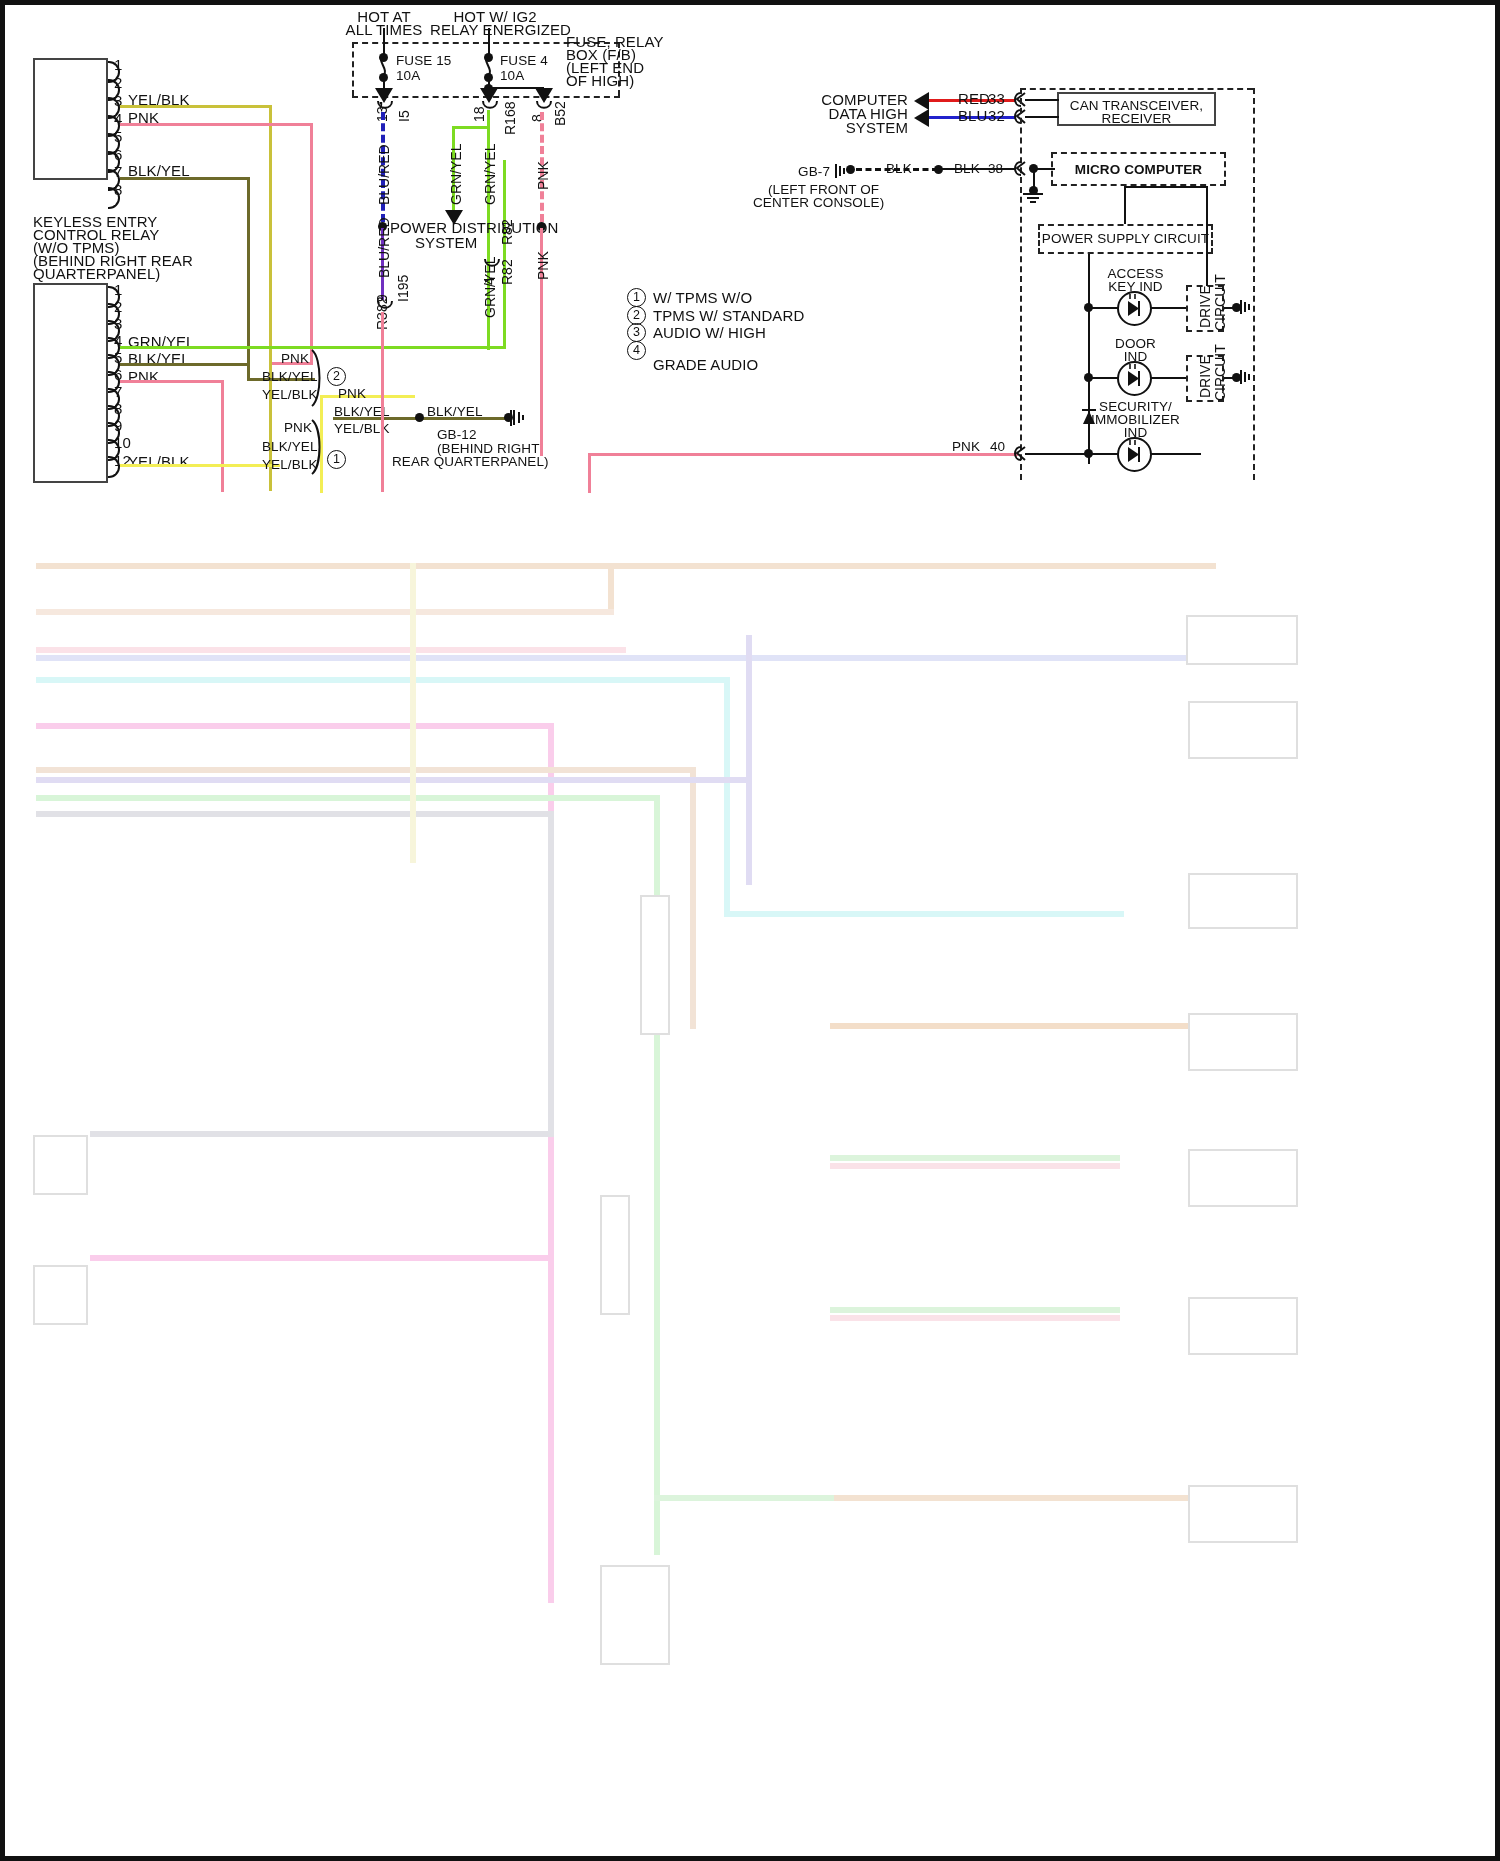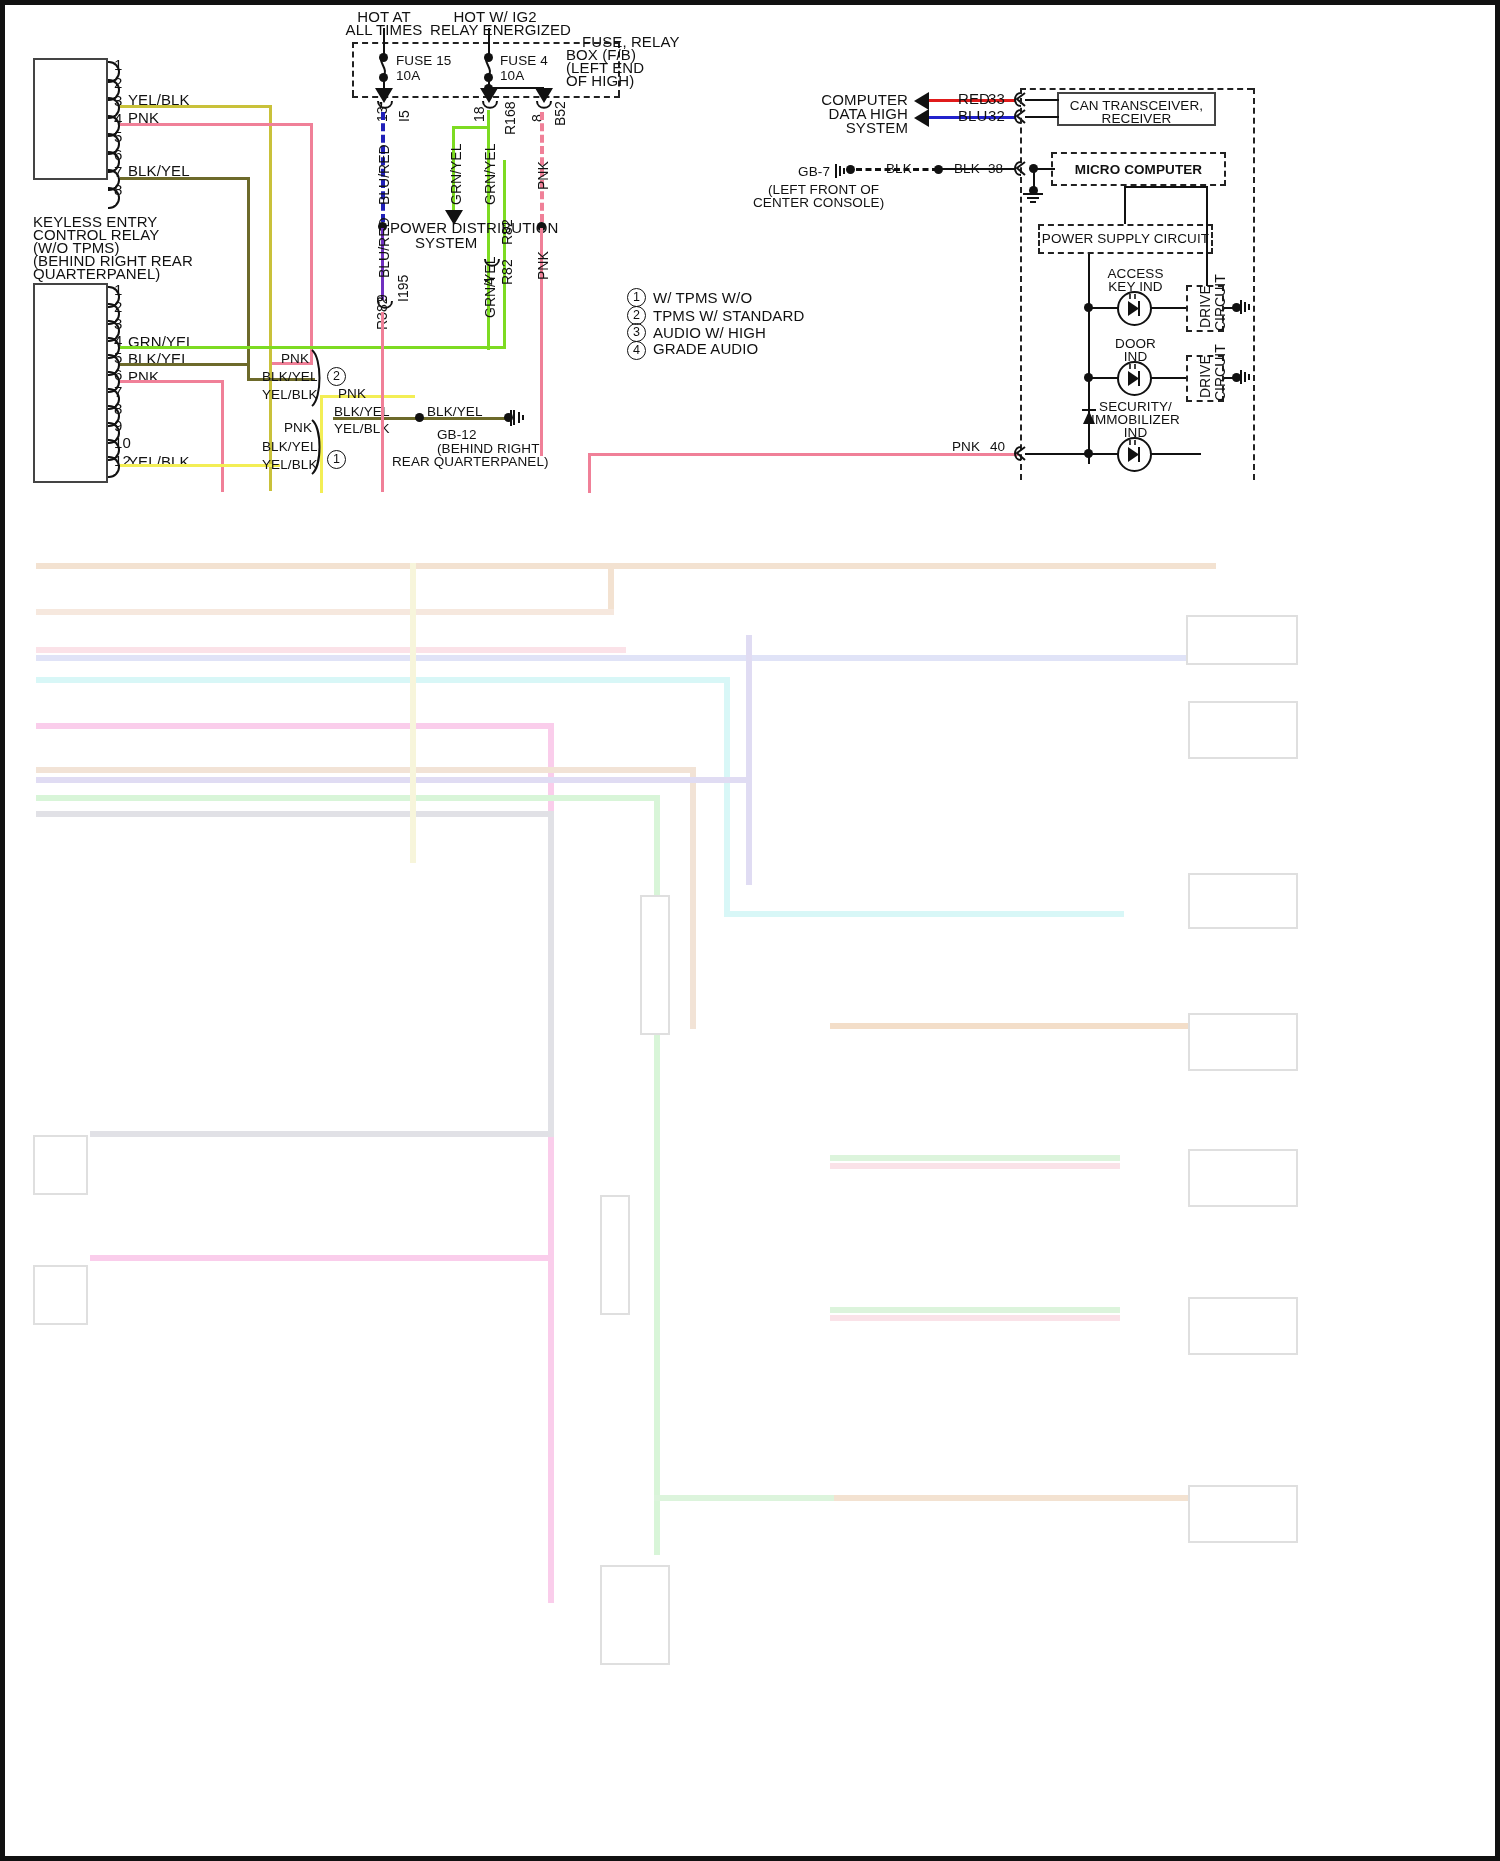--- a/index.html
+++ b/index.html
@@ -177,21 +177,21 @@
     <div class="t c" style="left:334px;top:8px;width:100px;">HOT AT</div>
     <div class="t c" style="left:334px;top:21px;width:100px;">ALL TIMES</div>
     <div class="t c" style="left:440px;top:8px;width:110px;">HOT W/ IG2</div>
     <div class="t c" style="left:430px;top:21px;width:130px;">RELAY ENERGIZED</div>
 
     <div class="dash-h" style="left:352px;top:42px;width:268px;"></div>
     <div class="dash-h" style="left:352px;top:96px;width:268px;"></div>
     <div class="dash-v" style="left:352px;top:42px;height:54px;"></div>
     <div class="dash-v" style="left:618px;top:42px;height:54px;"></div>
 
-    <div class="t" style="left:566px;top:33px;margin-left:16px;">FUSE, RELAY</div>
+    <div class="t" style="left:566px;top:33px;">FUSE, RELAY</div>
     <div class="t" style="left:566px;top:46px;">BOX (F/B)</div>
     <div class="t" style="left:566px;top:59px;">(LEFT END</div>
     <div class="t" style="left:566px;top:72px;">OF HIGH)</div>
 
     <div class="ln v" style="left:383px;top:28px;height:28px;"></div>
     <div class="dot" style="left:379px;top:53px;"></div>
     <svg style="left:374px;top:56px;width:20px;height:22px;">
       <path d="M9,0 C2,5 16,13 9,21" fill="none" stroke="#111" stroke-width="2"></path>
     </svg>
     <div class="dot" style="left:379px;top:73px;"></div>
@@ -273,21 +273,21 @@
     <div class="wire h" style="left:588px;top:453px;width:430px;background:#f08098;"></div>
     <div class="wire v" style="left:588px;top:453px;height:40px;background:#f08098;"></div>
 
     <div class="num-c" style="left:627px;top:288px;">1</div>
     <div class="t" style="left:653px;top:289px;">W/ TPMS W/O</div>
     <div class="num-c" style="left:627px;top:306px;">2</div>
     <div class="t" style="left:653px;top:307px;">TPMS W/ STANDARD</div>
     <div class="num-c" style="left:627px;top:323px;">3</div>
     <div class="t" style="left:653px;top:324px;">AUDIO W/ HIGH</div>
     <div class="num-c" style="left:627px;top:341px;">4</div>
-    <div class="t" style="left:653px;top:340px;text-align:right;">GRADE AUDIO</div>
+    <div class="t" style="left:653px;top:356px;text-align:right;">GRADE AUDIO</div>
 
     <div class="t r" style="left:760px;top:91px;width:148px;">COMPUTER</div>
     <div class="t r" style="left:760px;top:105px;width:148px;">DATA HIGH</div>
     <div class="t r" style="left:760px;top:119px;width:148px;">SYSTEM</div>
 
     <div class="arrowL" style="left:914px;top:92px;"></div>
     <div class="wire h" style="left:929px;top:99px;width:86px;background:#e01b1b;"></div>
     <div class="t" style="left:958px;top:90px;">RED</div>
     <div class="t" style="left:988px;top:90px;">33</div>
 

